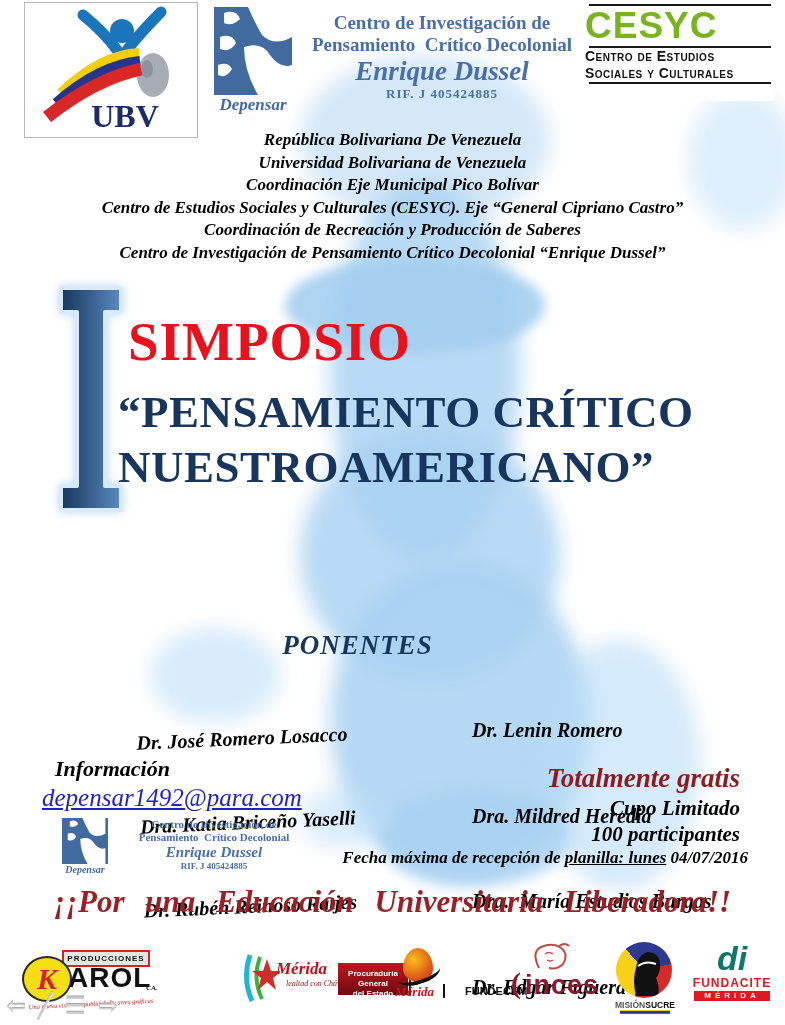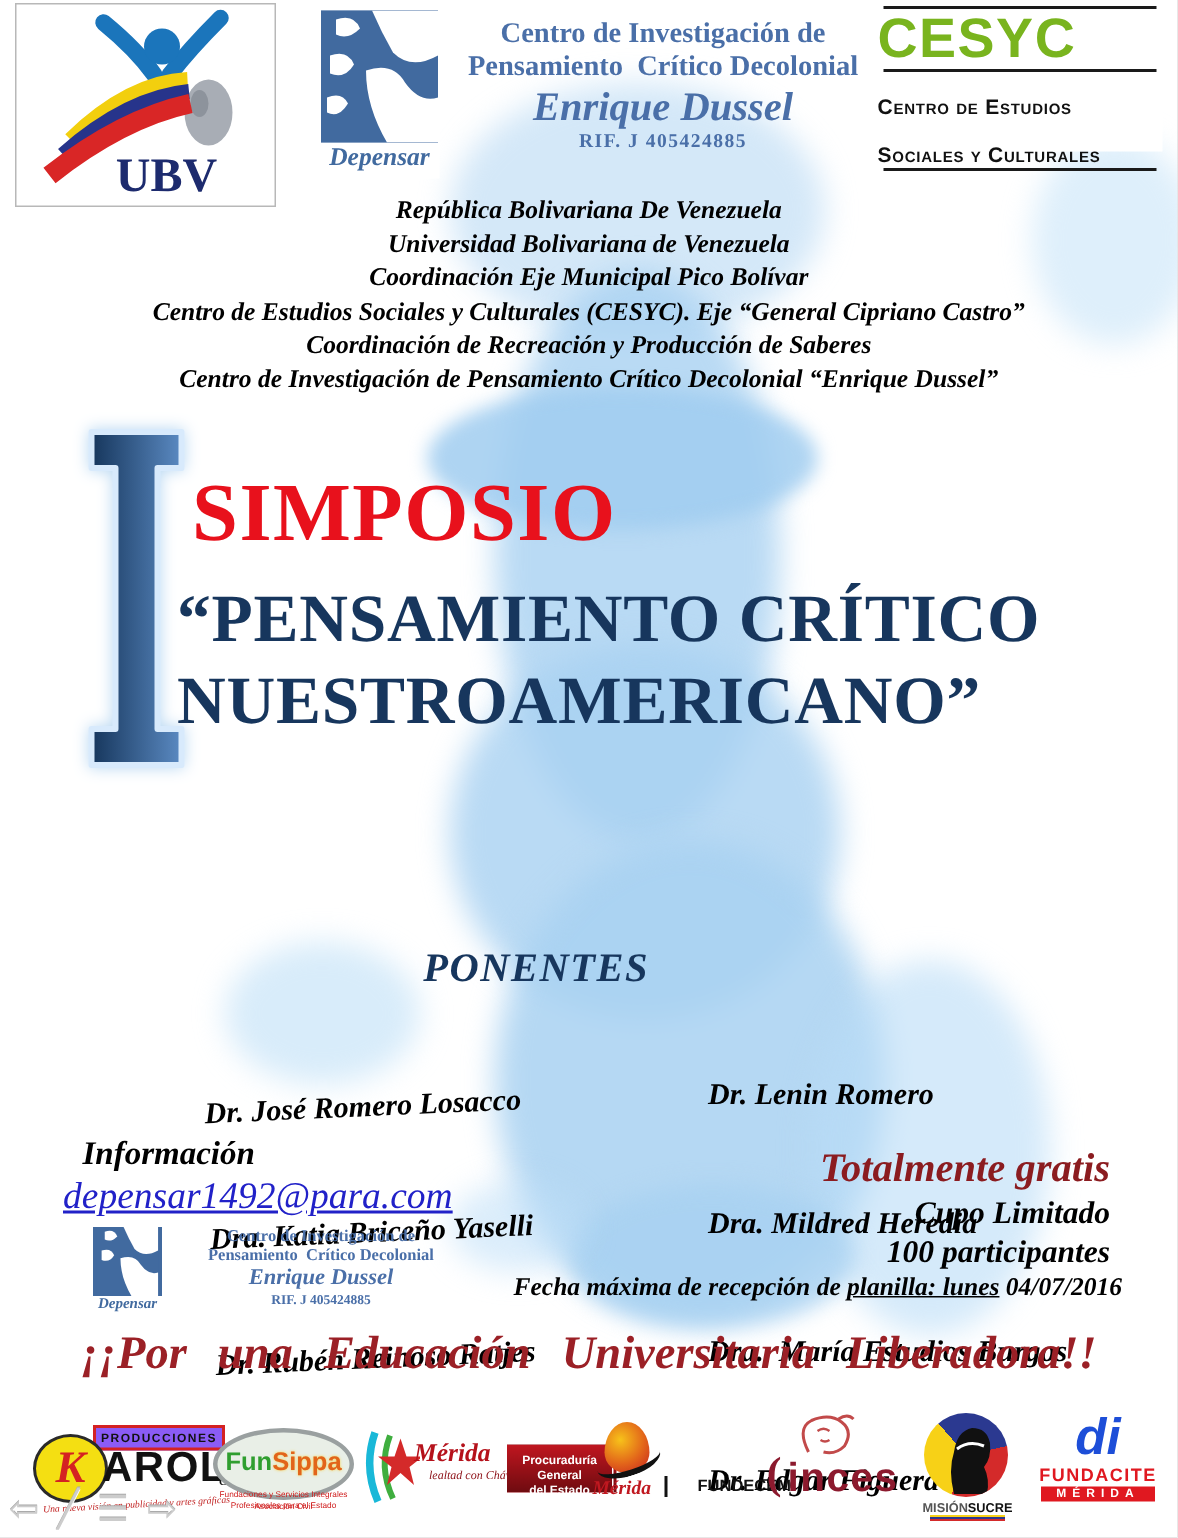--- a/index.html
+++ b/index.html
@@ -4,34 +4,34 @@
 <style>
   html,body{margin:0;padding:0;background:#e8e8e8;}
   .page{position:relative;width:785px;height:1025px;background:#ffffff;margin:0 auto;
         overflow:hidden;font-family:"Liberation Serif",serif;outline:1px solid #d0d0d0;}
   .abs{position:absolute;}
 
   
   .blob{position:absolute;border-radius:50%;filter:blur(10px);pointer-events:none;}
 
   
-  .ubv-box{left:10px;top:2px;width:172px;height:134px;border:1px solid #b8b8b8;background:#fff;}
+  .ubv-box{left:24px;top:2px;width:172px;height:134px;border:1px solid #b8b8b8;background:#fff;}
   .dep-box{left:213px;top:7px;width:80px;height:112px;background:#fff;text-align:center;}
   .dep-img{width:78px;height:88px;background:#416a9f;display:block;margin:0 auto;}
   .dep-word{font-style:italic;font-weight:bold;color:#416a9f;font-size:17px;line-height:20px;}
   .dep-text{left:296px;top:12px;width:292px;text-align:center;color:#4a6fa8;font-weight:bold;}
   .dep-l1{font-size:19px;line-height:22px;}
   .dep-name{font-size:27px;font-style:italic;line-height:30px;}
   .dep-rif{font-size:13px;line-height:16px;letter-spacing:1px;}
   .cesyc-box{left:585px;top:4px;width:190px;height:97px;background:#fff;text-align:left;}
   .cesyc-rule{border-top:2px solid #1a1a1a;margin:0 4px;}
   .cesyc-acronym{font-family:"Liberation Sans",sans-serif;font-weight:bold;color:#79b41e;
                  font-size:37px;line-height:40px;letter-spacing:1px;}
   .cesyc-line{font-family:"Liberation Sans",sans-serif;font-weight:bold;color:#111;
-              font-size:14px;line-height:17px;font-variant:small-caps;letter-spacing:.5px;margin-top:15px;}
+              font-size:14px;line-height:17px;font-variant:small-caps;letter-spacing:.5px;}
 
   
   .inst{left:0;right:0;top:129px;text-align:center;color:#000;font-weight:bold;font-style:italic;
         font-size:17px;line-height:22.5px;}
 
   
   .simposio{left:128px;top:310px;color:#e8111c;font-weight:bold;font-size:55px;letter-spacing:1px;}
   .t-navy{color:#17365d;font-weight:bold;font-size:45px;letter-spacing:0.5px;}
   .line1{left:118px;top:386px;}
   .line2{left:118px;top:441px;}
@@ -62,21 +62,21 @@
   .deadline{right:37px;top:848px;color:#000;font-weight:bold;font-style:italic;font-size:17px;white-space:pre-wrap;}
   .deadline u{text-decoration:underline;}
 
   .slogan{left:10px;right:10px;top:884px;text-align:center;color:#9b2026;font-weight:bold;
           font-style:italic;font-size:31px;word-spacing:13px;}
 
   
   .logo{position:absolute;}
   .karol-banner{position:absolute;left:40px;top:0;width:84px;height:13px;border:2px solid #d42222;
                 color:#111;font-family:"Liberation Sans",sans-serif;font-weight:bold;font-size:8px;
-                line-height:13px;text-align:center;letter-spacing:1px;background:#8b5cf6;}
+                line-height:13px;text-align:center;letter-spacing:1px;background:#e5e5e5;}
   .karol-oval{position:absolute;left:0;top:6px;width:46px;height:42px;background:#f4df12;
               border:2px solid #2a2a2a;border-radius:50%;text-align:center;}
   .karol-k{color:#d42222;font-weight:bold;font-style:italic;font-size:30px;line-height:42px;}
   .karol-rest{position:absolute;left:46px;top:12px;color:#111;font-family:"Liberation Sans",sans-serif;
               font-weight:bold;font-size:28px;letter-spacing:1px;}
   .karol-ca{position:absolute;left:124px;top:34px;color:#111;font-size:7px;font-weight:bold;}
   .karol-tag{position:absolute;left:4px;top:50px;width:130px;color:#c02020;font-style:italic;
              font-size:6.5px;text-align:center;transform:rotate(-3deg);white-space:nowrap;}
   .fs-oval{position:absolute;left:0;top:0;width:88px;height:42px;border:3px solid #9aa0a0;
            border-radius:50%;background:#e9efe7;text-align:center;overflow:hidden;}
@@ -103,21 +103,21 @@
   .inces-paren{position:absolute;left:16px;top:18px;color:#8c1a2e;font-weight:bold;font-size:30px;}
   .ms-circle{position:absolute;left:4px;top:0;width:56px;height:56px;border-radius:50%;
              background:conic-gradient(from 200deg,#f7d117 0 33%,#2b3990 33% 66%,#d42a2a 66% 100%);
              overflow:hidden;}
   .ms-text{position:absolute;left:0;top:58px;width:66px;text-align:center;
            font-family:"Liberation Sans",sans-serif;font-weight:bold;font-size:8.5px;color:#111;}
   .ms-text .p1{color:#555;}
   .ms-stripe{position:absolute;left:8px;top:68px;width:50px;height:4px;
              background:linear-gradient(180deg,#f7d117 33%,#2b3990 33% 66%,#d42a2a 66%);}
   .fc-card{position:absolute;left:0;top:0;width:88px;height:72px;background:#fff;text-align:center;}
-  .fc-glyph{color:#1d4ed8;font-weight:bold;font-style:italic;font-size:34px;line-height:36px;
+  .fc-glyph{color:#0f766e;font-weight:bold;font-style:italic;font-size:34px;line-height:36px;
             font-family:"Liberation Sans",sans-serif;}
   .fc-name{color:#e01820;font-weight:bold;font-size:12px;letter-spacing:1px;
            font-family:"Liberation Sans",sans-serif;line-height:14px;}
   .fc-sub{margin:1px auto 0;width:76px;background:#e01820;color:#fff;font-weight:bold;font-size:8px;
           letter-spacing:4px;line-height:10px;font-family:"Liberation Sans",sans-serif;}
 
   
   .controls{left:6px;top:992px;display:flex;gap:12px;color:#cccccc;
             font-family:"DejaVu Sans",sans-serif;font-size:24px;}
   .controls span{cursor:pointer;text-shadow:0 1px 0 #fff,0 -1px 0 #aaa;}
@@ -253,27 +253,20 @@
   <div class="logo" style="left:22px;top:950px;width:140px;height:60px;">
     <div class="karol-banner">PRODUCCIONES</div>
     <div class="karol-oval">
       <span class="karol-k">K</span>
     </div>
     <div class="karol-rest">AROL</div>
     <div class="karol-ca">CA.</div>
     <div class="karol-tag">Una nueva visión en publicidad y artes gráficas</div>
   </div>
 
-  <div class="logo" style="left:142px;top:952px;width:92px;height:58px;">
-    <div class="fs-oval">
-      <span class="fs-fun" style="line-height:40px;">Fun</span><span class="fs-sippa">Sippa</span>
-    </div>
-    <div class="fs-l" style="top:42px;">Fundaciones y Servicios Integrales Profesionales para el Estado</div>
-    <div class="fs-l" style="top:50px;">Asociación Civil</div>
-  </div>
 
   <div class="logo" style="left:240px;top:953px;width:175px;height:52px;">
     <svg width="40" height="50" viewBox="0 0 40 50">
       <path d="M10,2 Q2,25 12,48" stroke="#19b8d8" stroke-width="5" fill="none"></path>
       <path d="M20,4 Q12,25 22,46" stroke="#3fae3f" stroke-width="4" fill="none"></path>
       <path d="M27,6 L31,18 L42,18 L33,25 L36,37 L27,29 L18,37 L21,25 L12,18 L23,18 Z" fill="#d42a2a"></path>
     </svg>
     <div class="mg-name">Mérida</div>
     <div class="mg-slogan">lealtad con Chávez</div>
     <div class="mg-box">

